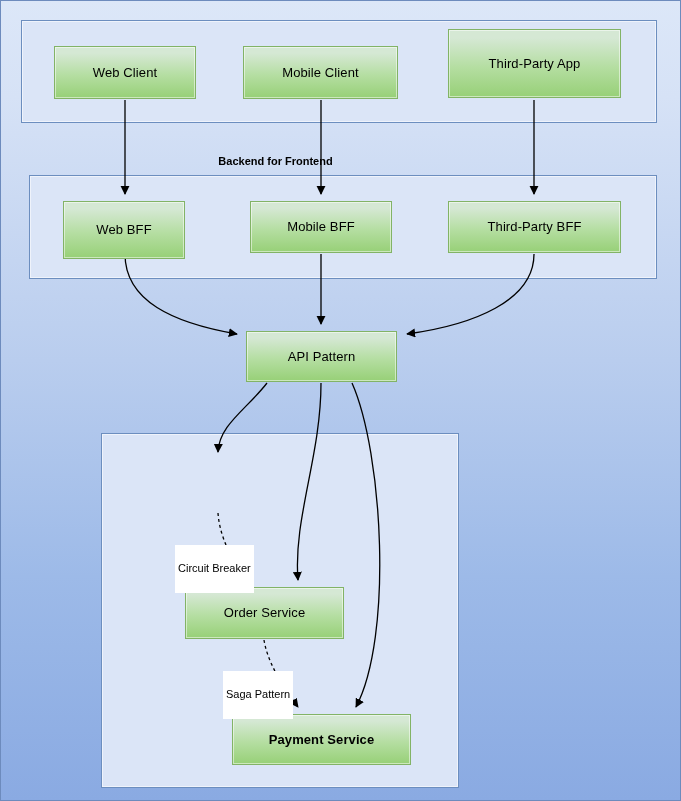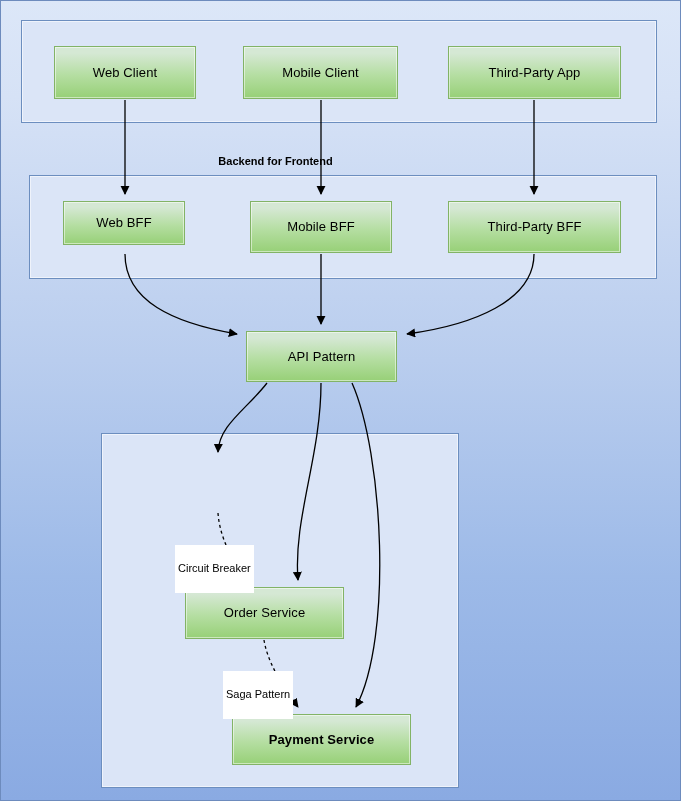--- a/index.html
+++ b/index.html
@@ -123,25 +123,25 @@
   <div class="free-label" style="left:0px; top:154px; width:549px;">Backend for Frontend</div>
 
   <div class="node" style="left:53px; top:45px; width:142px; height:53px;">
     <span>Web Client</span>
   </div>
 
   <div class="node" style="left:242px; top:45px; width:155px; height:53px;">
     <span>Mobile Client</span>
   </div>
 
-  <div class="node" style="left:447px; top:45px; width:173px; height:53px;">
+  <div class="node" style="left:447px; top:28px; width:173px; height:69px;">
     <span>Third-Party App</span>
   </div>
 
-  <div class="node" style="left:62px; top:200px; width:122px; height:44px;">
+  <div class="node" style="left:62px; top:200px; width:122px; height:58px;">
     <span>Web BFF</span>
   </div>
 
   <div class="node" style="left:249px; top:200px; width:142px; height:52px;">
     <span>Mobile BFF</span>
   </div>
 
   <div class="node" style="left:447px; top:200px; width:173px; height:52px;">
     <span>Third-Party BFF</span>
   </div>

